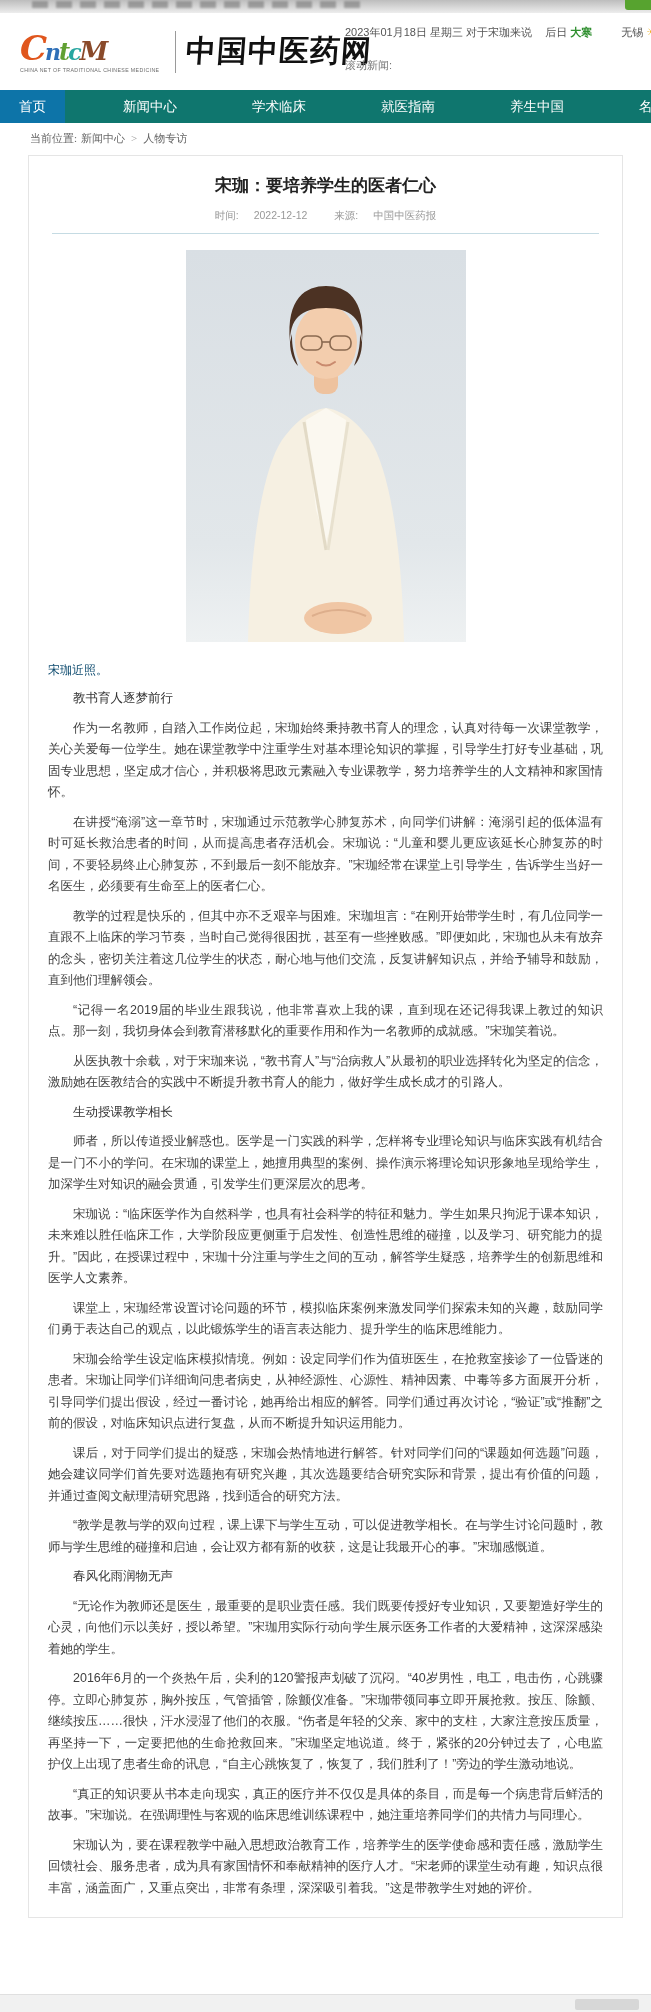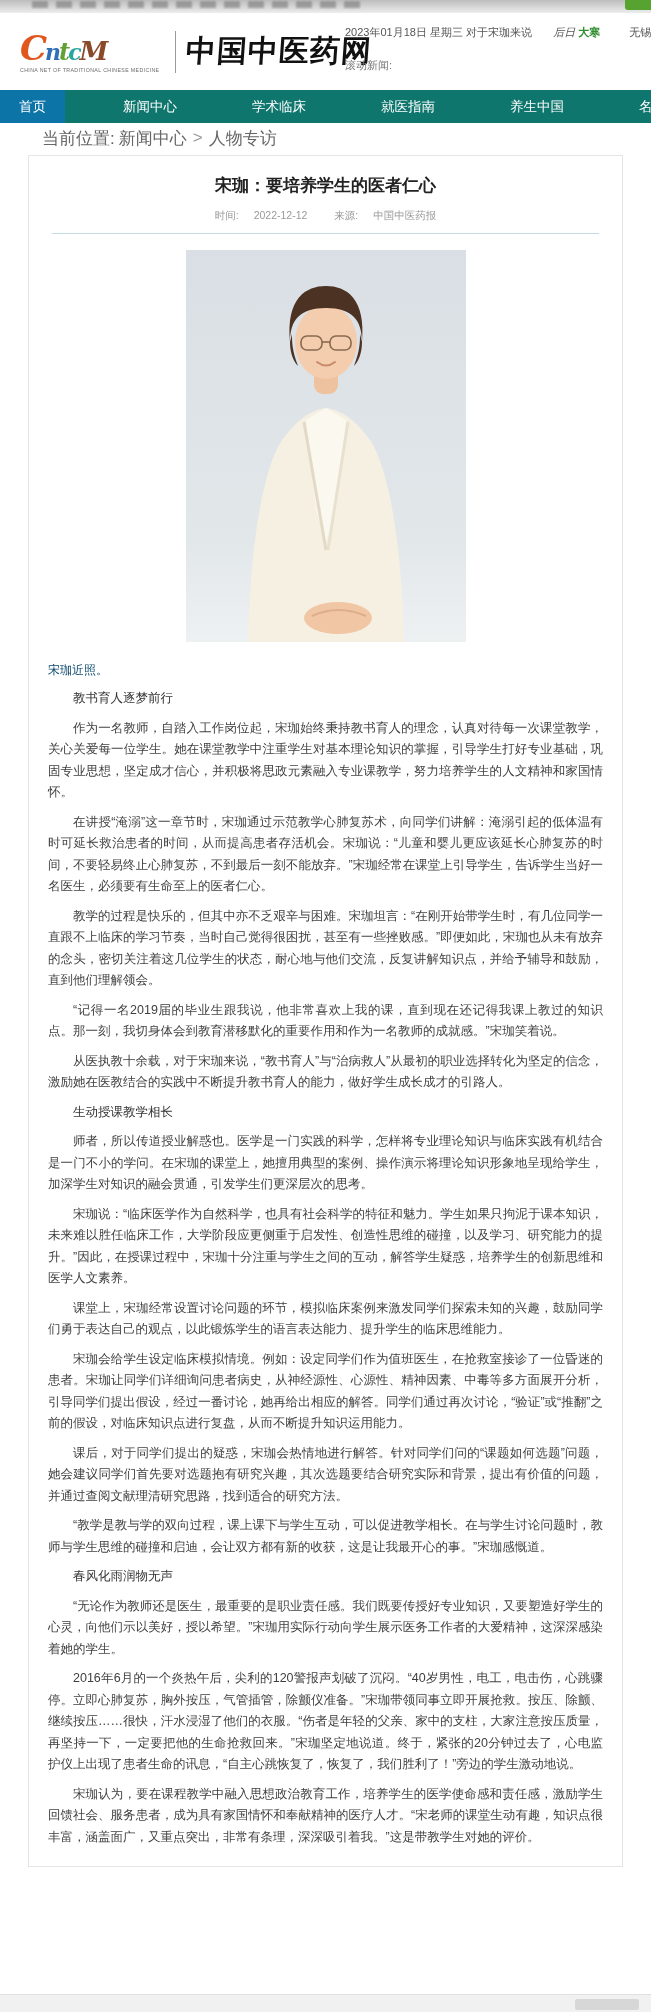--- a/index.html
+++ b/index.html
@@ -34,21 +34,21 @@
   .date-line .sun { color:#f0b429; font-size:12px; }
   .date-line .temp-low { color:#3a6fd8; }
   .scroll-news { margin-top:18px; color:#777; }
 
   
   .main-nav { height:33px; background:#0f766e; display:flex; align-items:stretch; overflow:hidden;gap:41px; }
   .nav-item { color:#fff; font-size:13.5px; display:flex; align-items:center; padding:0 17px; white-space:nowrap; text-decoration:none; cursor:pointer; }
   .nav-item.active { background:#0d74a8; padding:0 19px; }
 
   
-  .breadcrumb { height:30px; display:flex; align-items:center; padding-left:42px; font-size:17px; color:#666; }
+  .breadcrumb { height:30px; display:flex; align-items:center; padding-left:30px; font-size:11px; color:#666;font-family:Liberation Serif, serif; }
   .breadcrumb a { color:#666; text-decoration:none; margin:0 4px; cursor:pointer; }
   .breadcrumb .sep { color:#999; margin:0 2px; }
 
   
   .article-card { width:595px; margin:2px auto 0 28px; border:1px solid #e5e5e5; background:#fff; padding:14px 19px 10px 19px; }
   .article-title { text-align:center; font-size:17px; font-weight:bold; color:#222; margin-top:4px; }
   .article-meta { text-align:center; font-size:10.5px; color:#999; margin-top:12px; }
   .article-meta span { margin:0 6px; }
   .meta-divider { border-bottom:1px solid #c5dbe3; margin:10px 4px 0 4px; }
 
@@ -78,21 +78,21 @@
     <div class="logo-block">
       <div class="logo-mark"><span style="color: rgb(224, 86, 29); font-size: 34px;">C</span><span style="color: rgb(46, 111, 184); font-size: 22px;">n</span><span style="color: rgb(97, 160, 51); font-size: 24px;">t</span><span style="color: rgb(39, 166, 160); font-size: 22px;">c</span><span style="color: rgb(138, 74, 42); font-size: 26px;">M</span></div>
       <div class="logo-en">CHINA NET OF TRADITIONAL CHINESE MEDICINE</div>
     </div>
     <div class="logo-divider"></div>
     <div class="logo-cn">中国中医药网</div>
   </div>
   <div class="header-right">
     <div class="date-line">
       <span>2023年01月18日 星期三 对于宋珈来说</span>
-      <span style="margin-left:18px;font-style:italic;">后日</span>
+      <span style="margin-left:10px;">后日</span>
       <span class="holiday">大寒</span>
       <span class="weather">无锡</span>
       <span class="sun">☀</span>
       <span class="temp-low">-2</span>
       
     </div>
     <div class="scroll-news">滚动新闻:</div>
   </div>
 </div>
 
@@ -169,20 +169,21 @@
       <p class="sec">生动授课教学相长</p>
       <p>师者，所以传道授业解惑也。医学是一门实践的科学，怎样将专业理论知识与临床实践有机结合是一门不小的学问。在宋珈的课堂上，她擅用典型的案例、操作演示将理论知识形象地呈现给学生，加深学生对知识的融会贯通，引发学生们更深层次的思考。</p>
       <p>宋珈说：“临床医学作为自然科学，也具有社会科学的特征和魅力。学生如果只拘泥于课本知识，未来难以胜任临床工作，大学阶段应更侧重于启发性、创造性思维的碰撞，以及学习、研究能力的提升。”因此，在授课过程中，宋珈十分注重与学生之间的互动，解答学生疑惑，培养学生的创新思维和医学人文素养。</p>
       <p>课堂上，宋珈经常设置讨论问题的环节，模拟临床案例来激发同学们探索未知的兴趣，鼓励同学们勇于表达自己的观点，以此锻炼学生的语言表达能力、提升学生的临床思维能力。</p>
       <p>宋珈会给学生设定临床模拟情境。例如：设定同学们作为值班医生，在抢救室接诊了一位昏迷的患者。宋珈让同学们详细询问患者病史，从神经源性、心源性、精神因素、中毒等多方面展开分析，引导同学们提出假设，经过一番讨论，她再给出相应的解答。同学们通过再次讨论，“验证”或“推翻”之前的假设，对临床知识点进行复盘，从而不断提升知识运用能力。</p>
       <p>课后，对于同学们提出的疑惑，宋珈会热情地进行解答。针对同学们问的“课题如何选题”问题，她会建议同学们首先要对选题抱有研究兴趣，其次选题要结合研究实际和背景，提出有价值的问题，并通过查阅文献理清研究思路，找到适合的研究方法。</p>
       <p>“教学是教与学的双向过程，课上课下与学生互动，可以促进教学相长。在与学生讨论问题时，教师与学生思维的碰撞和启迪，会让双方都有新的收获，这是让我最开心的事。”宋珈感慨道。</p>
       <p class="sec">春风化雨润物无声</p>
       <p>“无论作为教师还是医生，最重要的是职业责任感。我们既要传授好专业知识，又要塑造好学生的心灵，向他们示以美好，授以希望。”宋珈用实际行动向学生展示医务工作者的大爱精神，这深深感染着她的学生。</p>
       <p>2016年6月的一个炎热午后，尖利的120警报声划破了沉闷。“40岁男性，电工，电击伤，心跳骤停。立即心肺复苏，胸外按压，气管插管，除颤仪准备。”宋珈带领同事立即开展抢救。按压、除颤、继续按压……很快，汗水浸湿了他们的衣服。“伤者是年轻的父亲、家中的支柱，大家注意按压质量，再坚持一下，一定要把他的生命抢救回来。”宋珈坚定地说道。终于，紧张的20分钟过去了，心电监护仪上出现了患者生命的讯息，“自主心跳恢复了，恢复了，我们胜利了！”旁边的学生激动地说。</p>
+      <p>“真正的知识要从书本走向现实，真正的医疗并不仅仅是具体的条目，而是每一个病患背后鲜活的故事。”宋珈说。在强调理性与客观的临床思维训练课程中，她注重培养同学们的共情力与同理心。</p>
       <p>宋珈认为，要在课程教学中融入思想政治教育工作，培养学生的医学使命感和责任感，激励学生回馈社会、服务患者，成为具有家国情怀和奉献精神的医疗人才。“宋老师的课堂生动有趣，知识点很丰富，涵盖面广，又重点突出，非常有条理，深深吸引着我。”这是带教学生对她的评价。</p>
     </div>
 
 </div>
 
 <div class="footer-band">
   <div class="footer-frag"></div>
 </div>
 
 </body></html>

